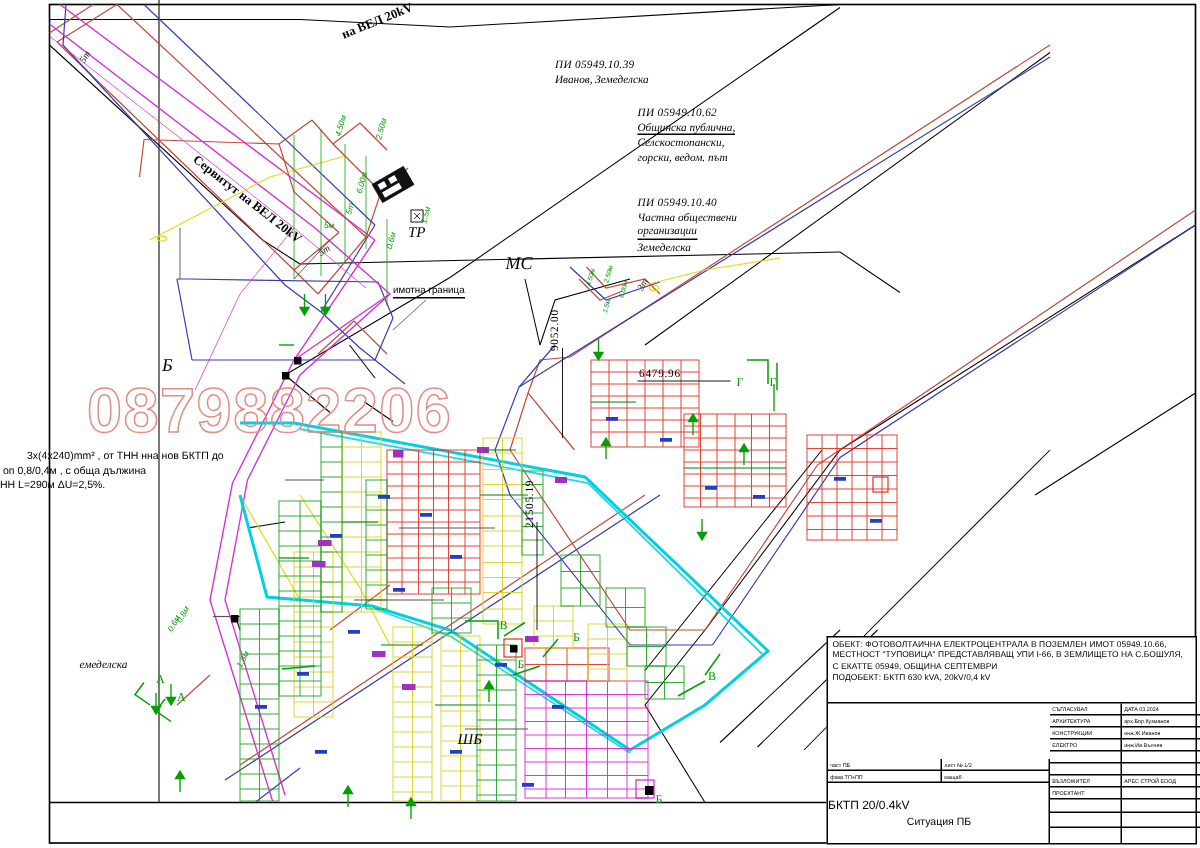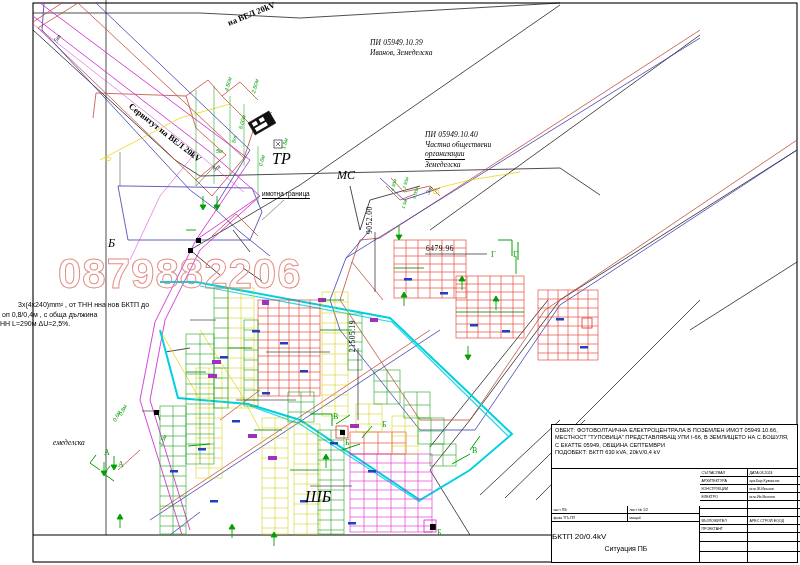--- a/index.html
+++ b/index.html
@@ -8,21 +8,21 @@
   .abs{position:absolute;}
   svg{display:block;}
   
   .t{position:absolute;white-space:nowrap;color:#000;}
   .parcel{font-family:"Liberation Serif",serif;font-style:italic;font-size:7.5px;line-height:9.5px;color:#000;}
   .parcel .id{letter-spacing:.2px;}
   .dim-green{color:#00a000;font-family:"Liberation Sans",sans-serif;font-size:5.5px;font-style:italic;}
   .dim-dark{color:#222;font-family:"Liberation Serif",serif;font-style:italic;font-size:6.5px;}
   .coord{color:#000;font-family:"Liberation Serif",serif;font-size:7.5px;letter-spacing:.5px;}
   .letter-big{font-family:"Liberation Serif",serif;font-style:italic;font-size:12px;color:#000;}
-  .letter-mid{font-family:"Liberation Serif",serif;font-style:italic;font-size:16px;color:#000;}
+  .letter-mid{font-family:"Liberation Serif",serif;font-style:italic;font-size:10px;color:#000;}
   .secmark{color:#00a000;font-family:"Liberation Serif",serif;font-size:8px;}
   .watermark{position:absolute;font-family:"Liberation Sans",sans-serif;font-weight:700;font-size:42px;
       color:transparent;-webkit-text-stroke:1px #e0887e;letter-spacing:1px;opacity:.95;}
   .note{position:absolute;font-family:"Liberation Sans",sans-serif;font-size:7px;line-height:9.5px;color:#000;}
   
   #tb{position:absolute;left:551px;top:424px;width:247px;height:139px;border:1.1px solid #000;background:#fff;
       font-family:"Liberation Sans",sans-serif;box-sizing:border-box;}
   #tb-obj{box-sizing:border-box;padding:2px 3px 2px 3px;border-bottom:1px solid #000;height:44px;
       font-size:5.6px;line-height:7.4px;letter-spacing:.05px;}
   #tb-grid{position:relative;height:93px;}
@@ -557,20 +557,26 @@
     </g>
   </svg>
 
   <div class="watermark" style="left:58px;top:250px;">0879882206</div>
 
   <div class="t parcel" style="left:370px;top:38px;">
     <div class="id">ПИ 05949.10.39</div>
     <div>Иванов,  Земеделска</div>
   </div>
 
+  <div class="t parcel" style="left:425px;top:70px;">
+    <div class="id">ПИ 05949.10.62</div>
+    <div style="border-bottom:.6px solid #000;display:inline-block;">Общинска публична,</div>
+    <div>Селскостопански,</div>
+    <div>горски, ведом. път</div>
+  </div>
 
   <div class="t parcel" style="left:425px;top:130px;">
     <div class="id">ПИ 05949.10.40</div>
     <div>Частна обществени</div>
     <div style="border-bottom:.6px solid #000;display:inline-block;">организации</div>
     <div>Земеделска</div>
   </div>
 
 
   <div class="t parcel" style="left:33px;top:438px;padding-left:20px;">емеделска</div>

